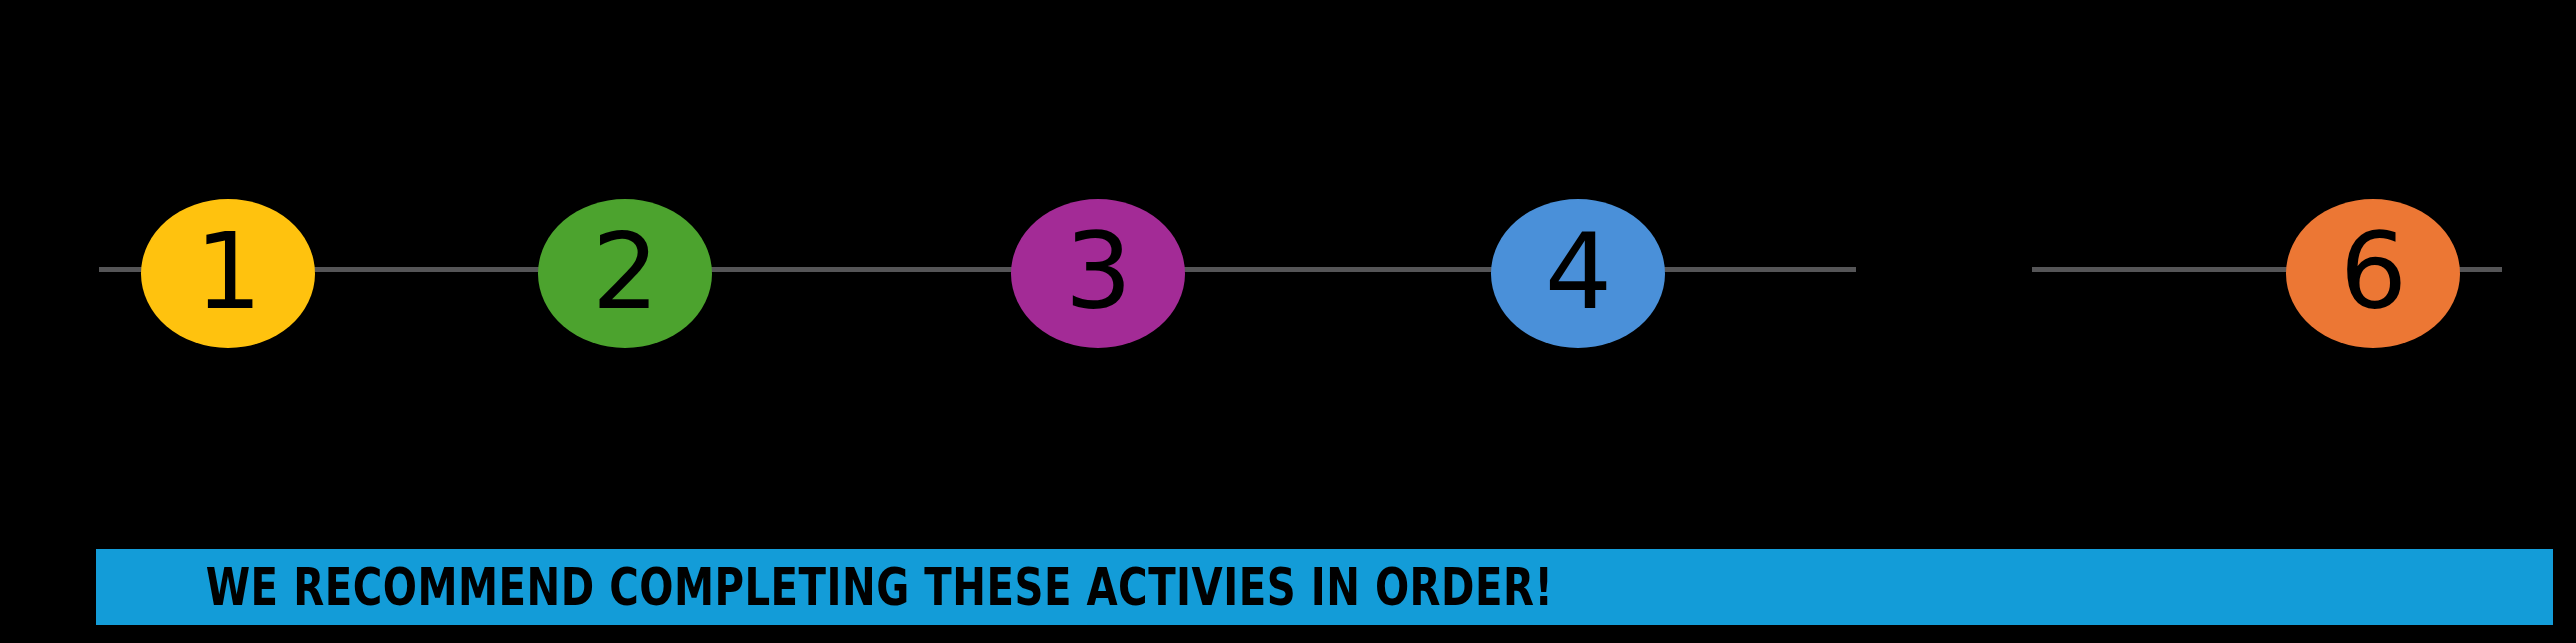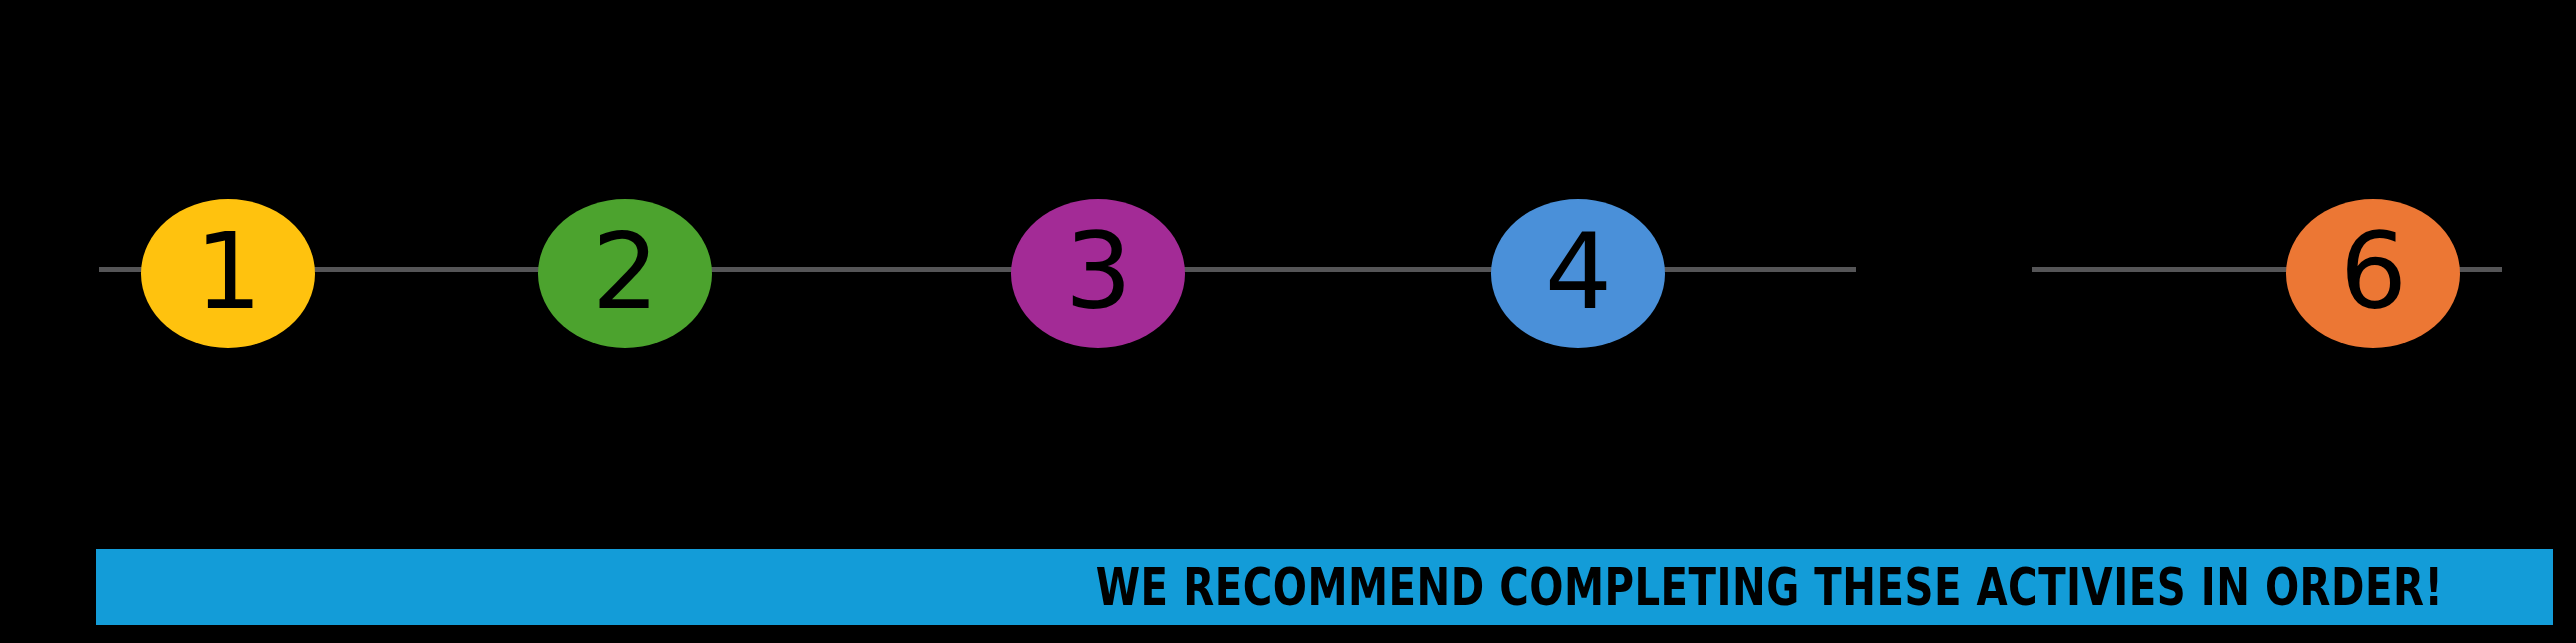--- a/index.html
+++ b/index.html
@@ -66,21 +66,21 @@
   
   #banner {
     position: absolute;
     left: 96px;
     top: 549px;
     width: 2457px;
     height: 76px;
     background: #139CD8;
     display: flex;
     align-items: center;
-    justify-content: flex-end;
+    justify-content: flex-start;
   }
 
   #banner-text {
     font-family: "DejaVu Sans Condensed", "DejaVu Sans", sans-serif;
     font-size: 52px;
     font-weight: 700;
     color: #000000;
     letter-spacing: 0.6px;
     white-space: nowrap;
     transform: scaleX(0.86);

